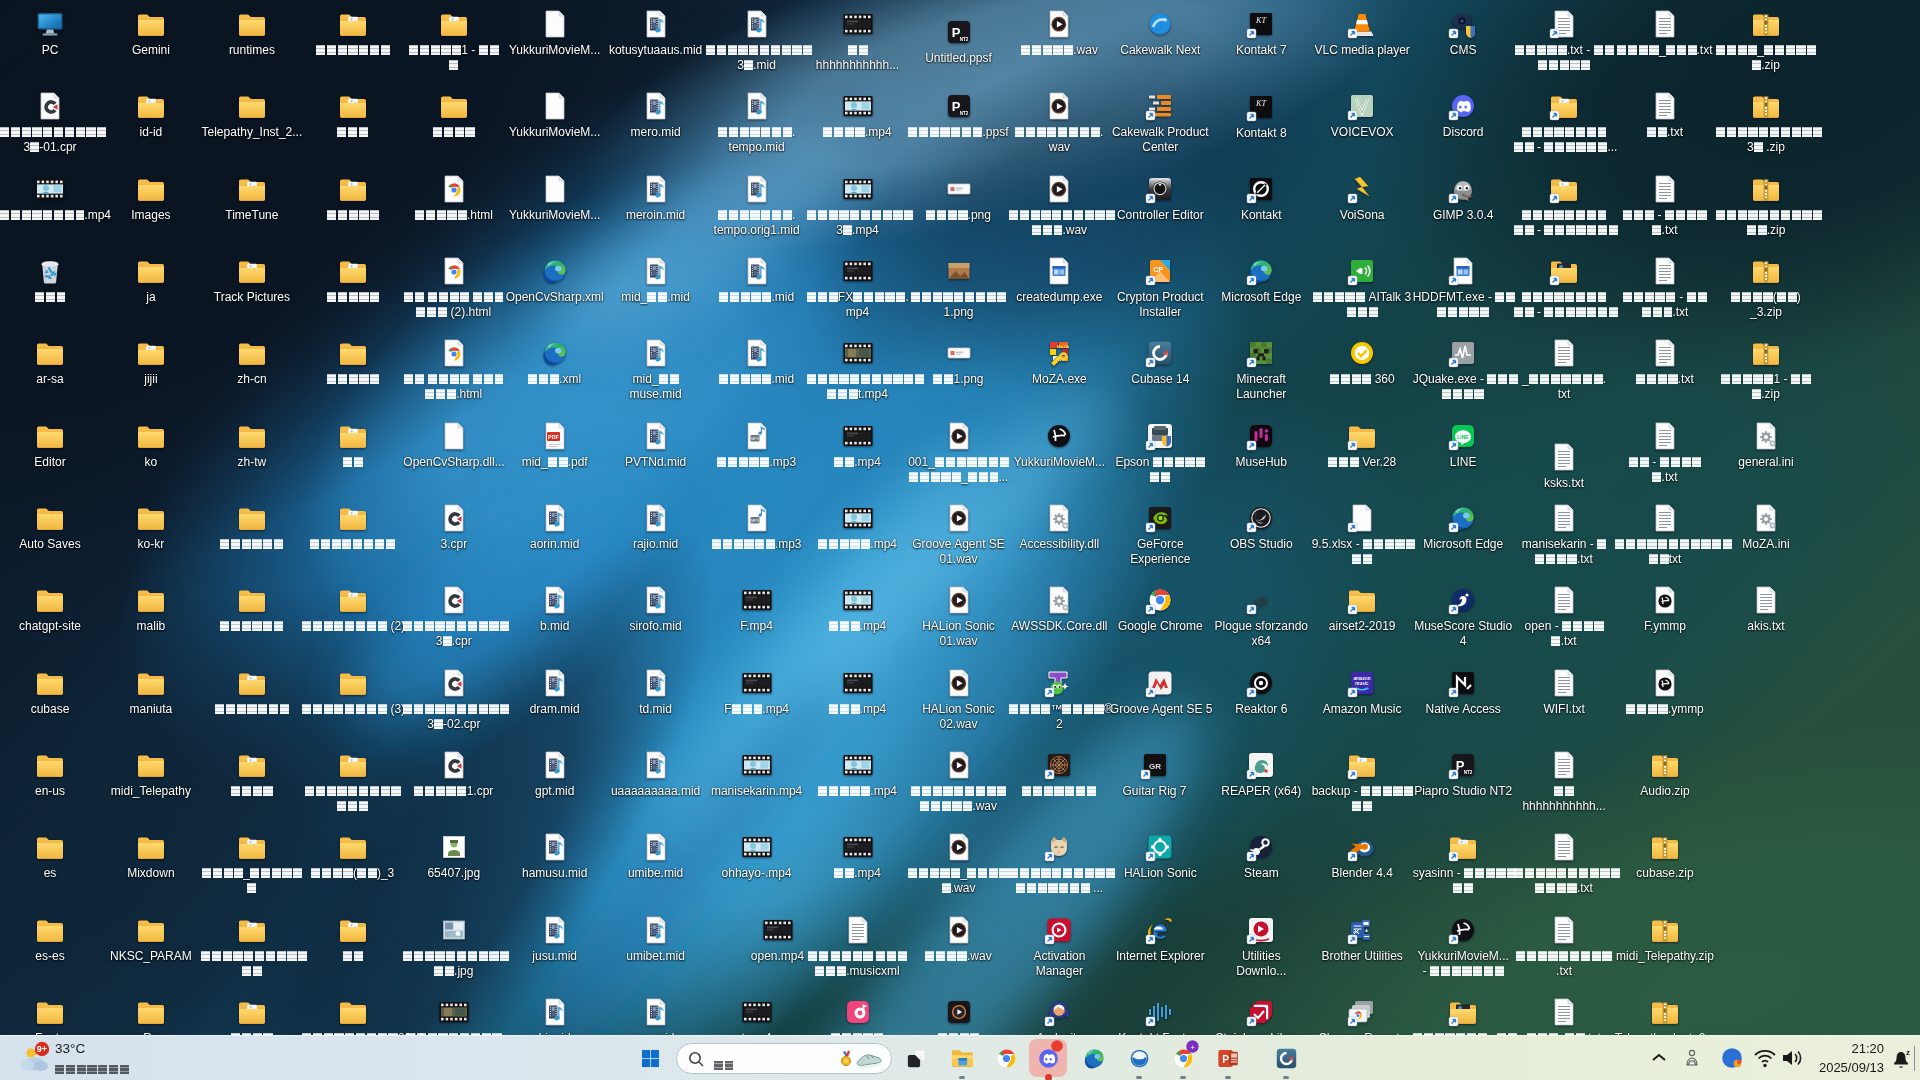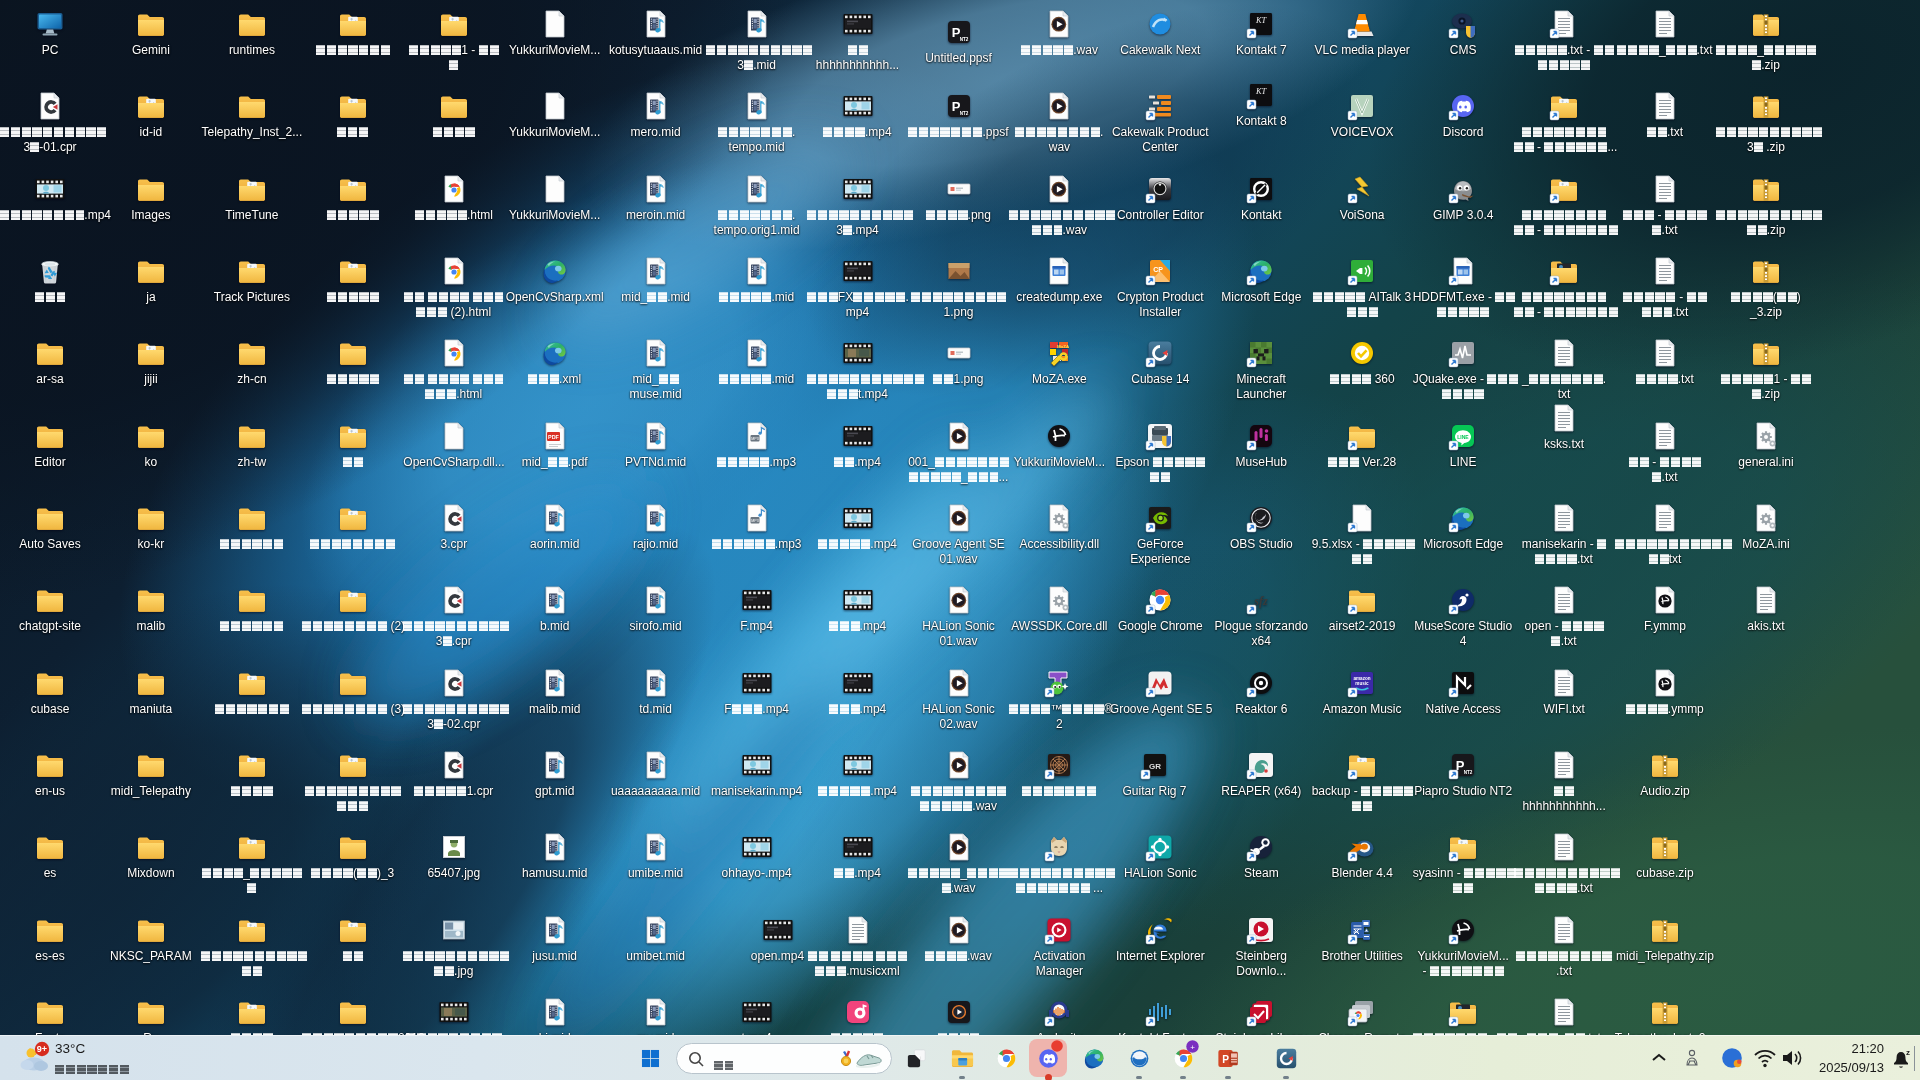--- a/index.html
+++ b/index.html
@@ -1006,21 +1006,21 @@
 <div class="c" style="left:1109.8px;top:90.3px">
     <svg class="i" width="32" height="32" viewBox="0 0 32 32">
       <use href="#cwpc"></use>
       <use href="#sc"></use>
     </svg>
     <div class="l">
       <div>Cakewalk Product</div>
       <div>Center</div>
     </div>
   </div>
-<div class="c" style="left:1210.8px;top:79px">
+<div class="c" style="left:1210.8px;top:91px">
     <svg class="i" width="32" height="32" viewBox="0 0 32 32">
       <use href="#kontaktKT"></use>
       <use href="#sc"></use>
     </svg>
     <div class="l">
       <div>Kontakt 8</div>
     </div>
   </div>
 <div class="c" style="left:1311.7px;top:90.3px">
     <svg class="i" width="32" height="32" viewBox="0 0 32 32">
@@ -1653,21 +1653,21 @@
   </div>
 <div class="c" style="left:1412.7px;top:419.6px">
     <svg class="i" width="32" height="32" viewBox="0 0 32 32">
       <use href="#line"></use>
       <use href="#sc"></use>
     </svg>
     <div class="l">
       <div>LINE</div>
     </div>
   </div>
-<div class="c" style="left:1513.6px;top:402px">
+<div class="c" style="left:1513.6px;top:441px">
     <svg class="i" width="32" height="32" viewBox="0 0 32 32">
       <use href="#txt"></use>
     </svg>
     <div class="l">
       <div>ksks.txt</div>
     </div>
   </div>
 <div class="c" style="left:1614.5px;top:419.6px">
     <svg class="i" width="32" height="32" viewBox="0 0 32 32">
       <use href="#txt"></use>
@@ -2030,21 +2030,21 @@
     <div class="l">
       <div><i class="j" style="width:106.4px"></i></div>
       <div>3<i class="j" style="width:9.2px"></i>-02.cpr</div>
     </div>
   </div>
 <div class="c" style="left:504.2px;top:666.6px">
     <svg class="i" width="32" height="32" viewBox="0 0 32 32">
       <use href="#mid"></use>
     </svg>
     <div class="l">
-      <div>malib.mid</div>
+      <div>dram.mid</div>
     </div>
   </div>
 <div class="c" style="left:605.1px;top:666.6px">
     <svg class="i" width="32" height="32" viewBox="0 0 32 32">
       <use href="#mid"></use>
     </svg>
     <div class="l">
       <div>td.mid</div>
     </div>
   </div>
@@ -2527,21 +2527,21 @@
     <div class="l">
       <div>Internet Explorer</div>
     </div>
   </div>
 <div class="c" style="left:1210.8px;top:913.6px">
     <svg class="i" width="32" height="32" viewBox="0 0 32 32">
       <use href="#stdl"></use>
       <use href="#sc"></use>
     </svg>
     <div class="l">
-      <div>Steinberg</div>
+      <div>Utilities</div>
       <div>Downlo...</div>
     </div>
   </div>
 <div class="c" style="left:1311.7px;top:913.6px">
     <svg class="i" width="32" height="32" viewBox="0 0 32 32">
       <use href="#brother"></use>
       <use href="#sc"></use>
     </svg>
     <div class="l">
       <div>Brother Utilities</div>

